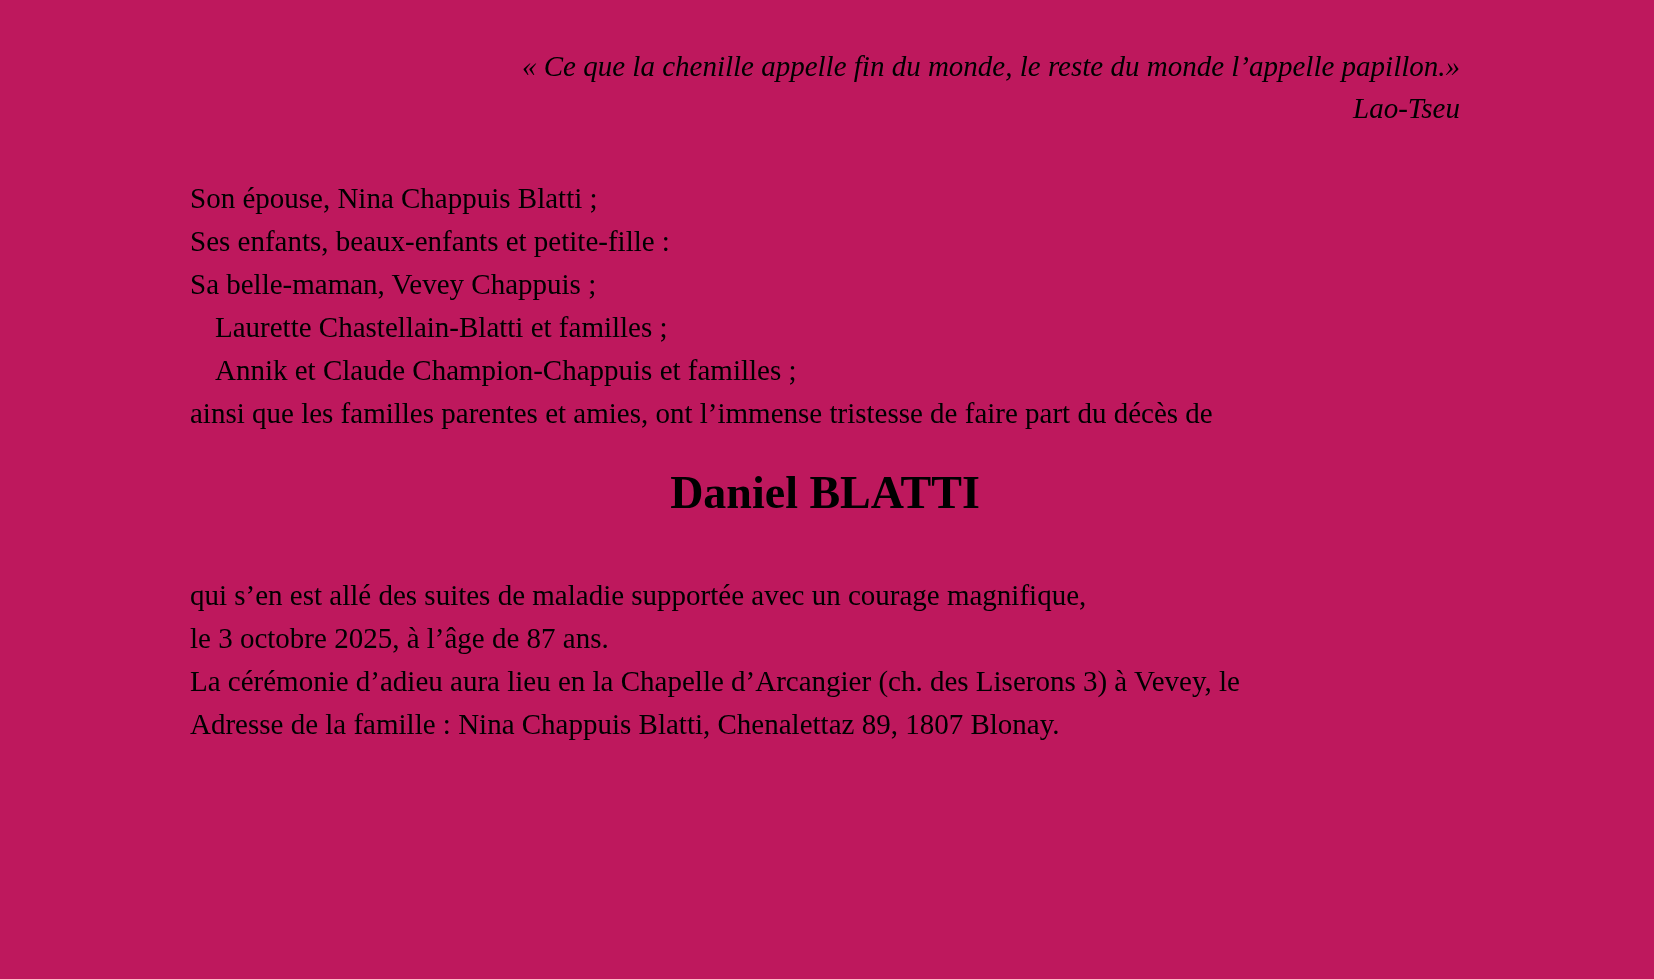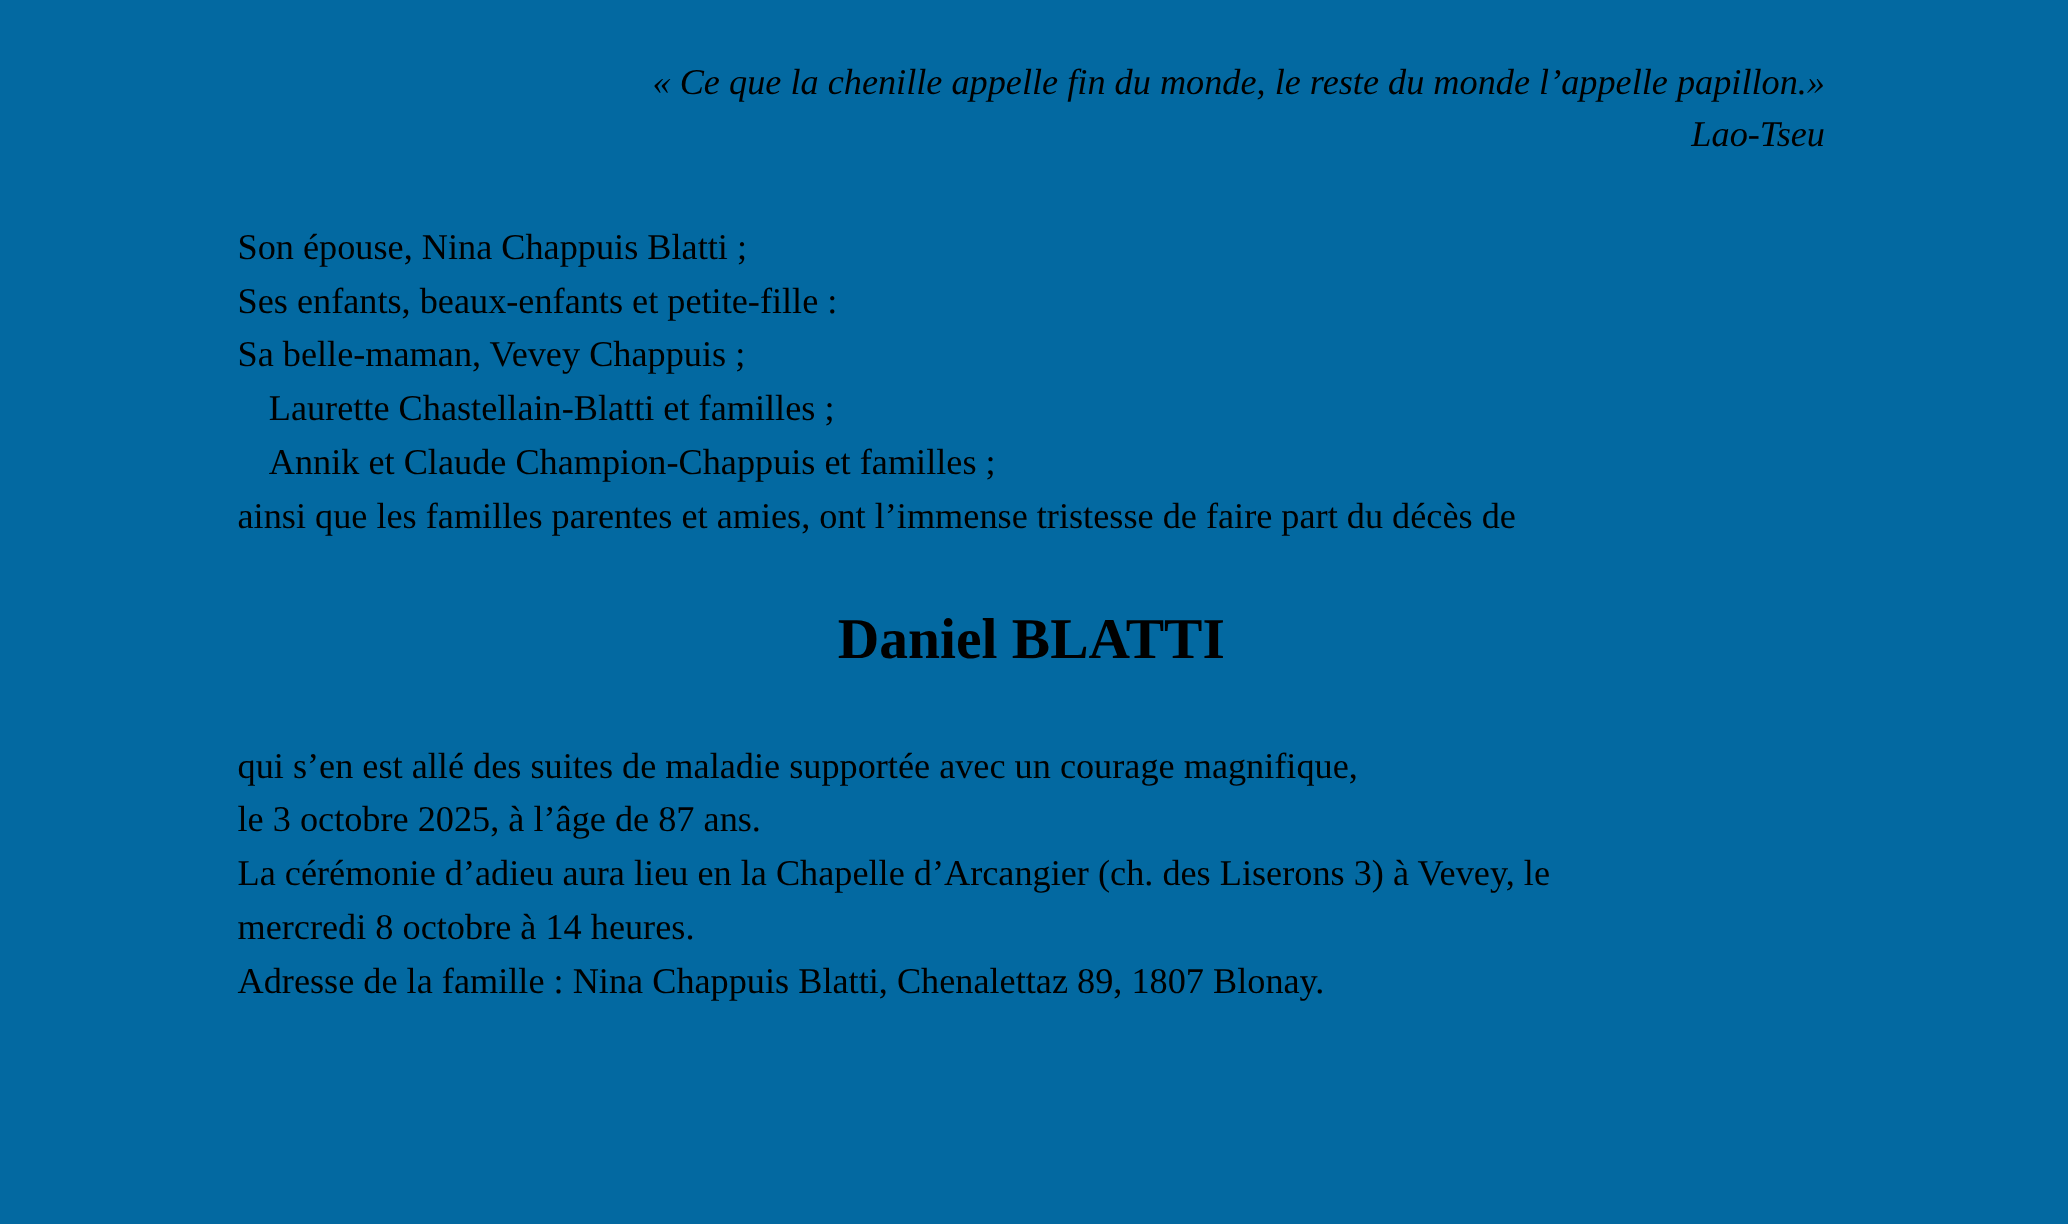--- a/index.html
+++ b/index.html
@@ -1,20 +1,20 @@
 <!DOCTYPE html>
 <html><head>
 <meta charset="utf-8">
 <style>
   html, body { margin: 0; padding: 0; background: #ffffff; }
   .page {
     position: relative;
     width: 1654px;
     height: 979px;
-    background: #0369a1;
+    background: #be185d;
     color: #000000;
     font-family: "Liberation Serif", "DejaVu Serif", serif;
     overflow: hidden;
   }
   .column { margin-left: 190px; margin-right: 194px; }
   .quote-block {
     padding-top: 45px;
     text-align: right;
     font-style: italic;
     font-size: 29px;
@@ -26,21 +26,21 @@
     line-height: 43px;
   }
   .details-block {
     margin-top: 56px;
     font-size: 29px;
     line-height: 43px;
   }
   .line { white-space: pre-wrap; }
   .line.indent { padding-left: 25px; }
   .deceased-name {
-    margin: 51px 194px 0 190px;
+    margin: 33px 194px 0 190px;
     text-align: center;
     font-size: 46px;
     line-height: 50px;
     font-weight: bold;
   }
   b { font-weight: normal; }
 </style>
 </head>
 <body>
 
@@ -59,17 +59,16 @@
       <div class="line indent"><span>Annik et Claude </span><b>Champion-Chappuis</b><span> et familles ;</span></div>
       <div class="line"><span>ainsi que les familles parentes et amies, ont l’immense tristesse de faire part du décès de</span></div>
     </div>
 
   <div class="deceased-name">Daniel BLATTI</div>
 
   <div class="column details-block">
       <div class="line"><span>qui s’en est allé des suites de maladie supportée avec un courage magnifique,</span></div>
       <div class="line"><span>le 3 octobre 2025, à l’âge de 87 ans.</span></div>
       <div class="line"><span>La cérémonie d’adieu aura lieu en la Chapelle d’Arcangier (ch. des Liserons 3) à Vevey, le</span></div>
-      <div class="line"><span>mercredi 8 octobre à 14 heures.</span></div>
       <div class="line"><span>Adresse de la famille : Nina Chappuis Blatti, Chenalettaz 89, 1807 </span><b>Blonay</b><span>.</span></div>
     </div>
 
 </div>
 
 </body></html>

